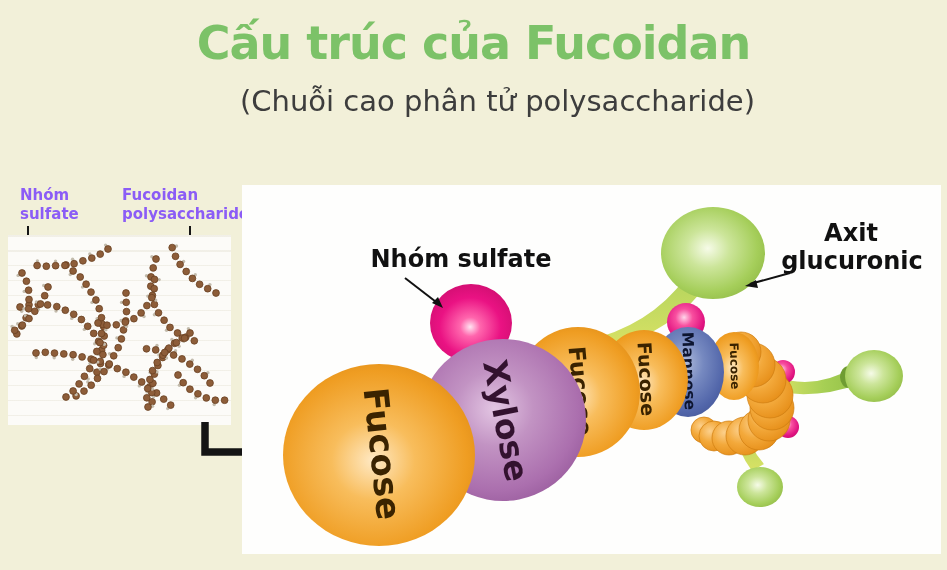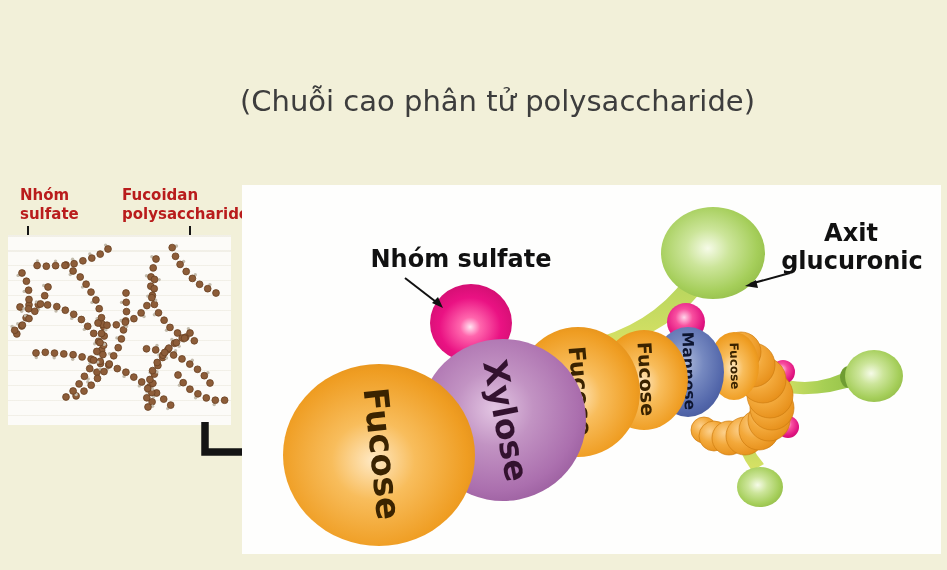--- a/index.html
+++ b/index.html
@@ -28,21 +28,21 @@
   }
 
   
   .left-box {
     position:absolute; left:8px; top:235px; width:223px; height:190px;
     background:#fcfbf8;
     background-image:repeating-linear-gradient(180deg,
        rgba(233,230,218,.55) 0 1.5px, transparent 1.5px 15px);
   }
   .left-label {
-    position:absolute; font-size:15px; font-weight:bold; color:#b91c1c;
+    position:absolute; font-size:15px; font-weight:bold; color:#8b5cf6;
     line-height:19px; white-space:pre-line;
   }
   .ll-1 { left:20px; top:186px; }
   .ll-2 { left:122px; top:186px; }
   .conn {
     position:absolute; width:1.6px; background:#151515;
   }
   .conn-1 { left:27px; top:226px; height:42px; }
   .conn-2 { left:189px; top:226px; height:40px; }
 
@@ -58,20 +58,21 @@
 
   svg text { font-family:"DejaVu Sans","Liberation Sans",sans-serif; }
   .mol-label { font-weight:600; }
   .anno-label { font-weight:bold; font-size:24px; fill:#111111; }
 </style>
 </head>
 <body>
 
 <div class="canvas">
 
+  <div class="title">Cấu trúc của Fucoidan</div>
   <div class="subtitle">(Chuỗi cao phân tử polysaccharide)</div>
 
   <div class="left-label ll-1">Nhóm
 sulfate</div>
   <div class="left-label ll-2">Fucoidan
 polysaccharide</div>
   <div class="conn conn-1"></div>
   <div class="conn conn-2"></div>
 
   <div class="left-box">

